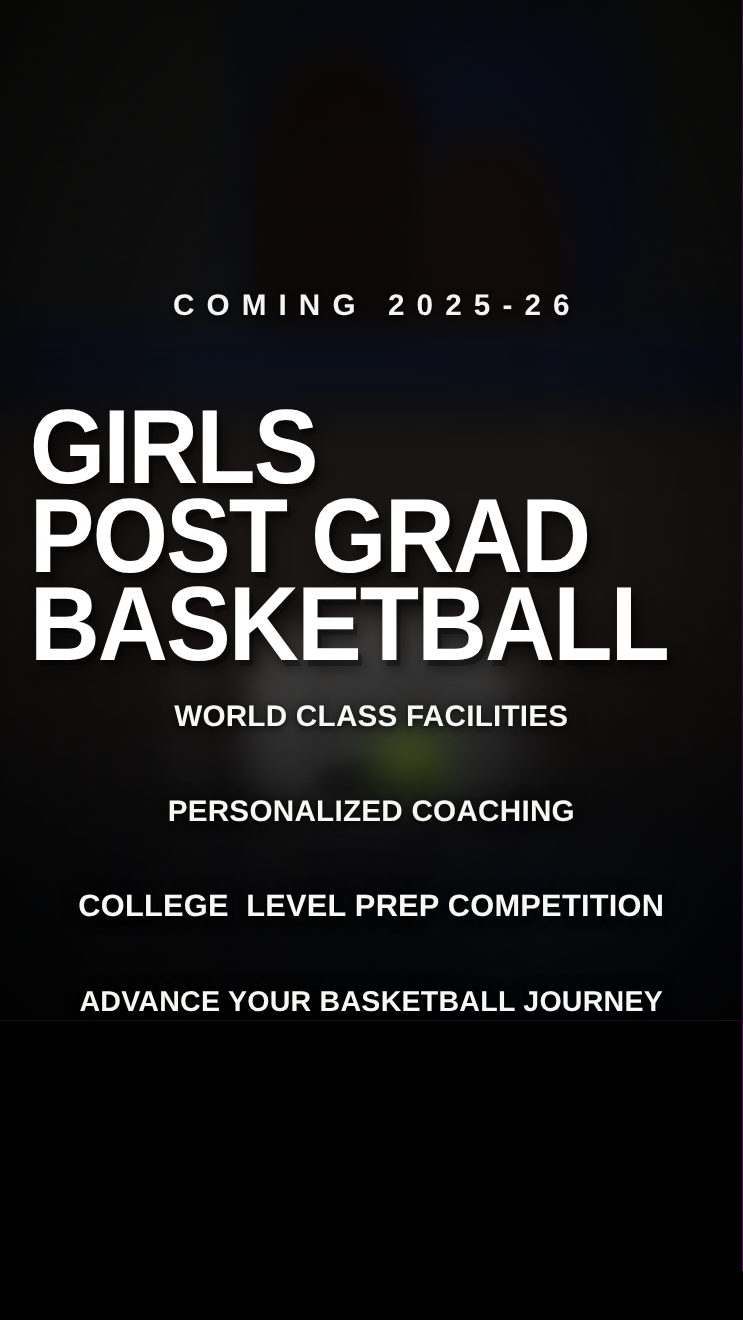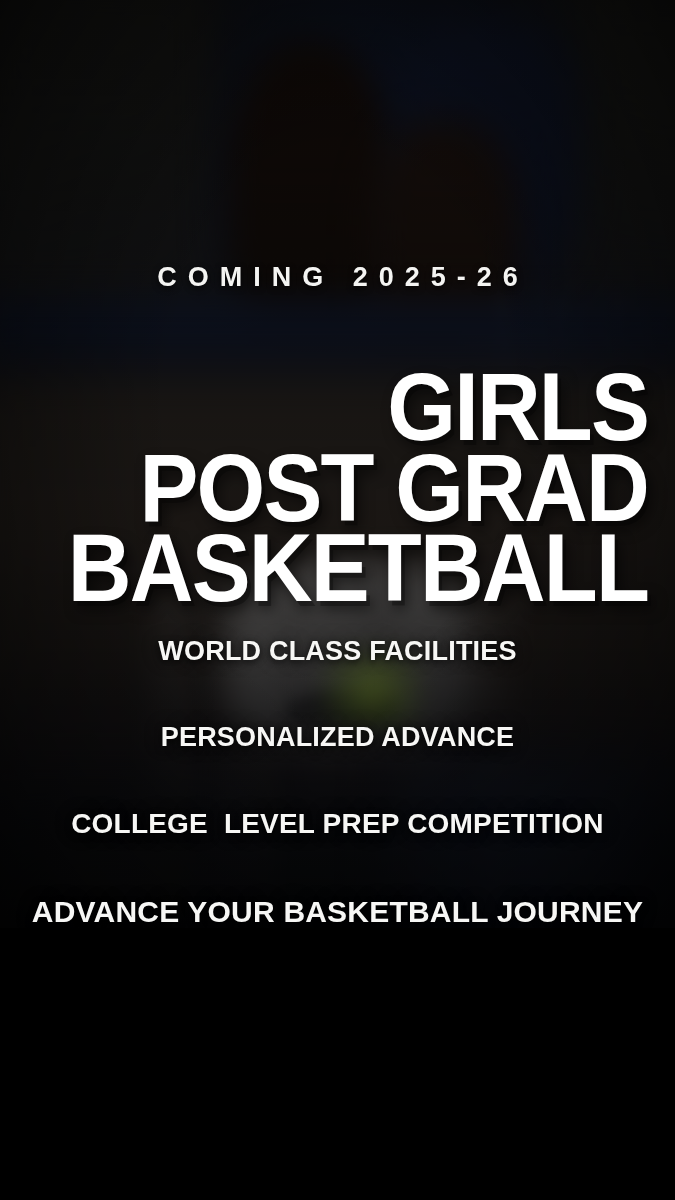--- a/index.html
+++ b/index.html
@@ -210,21 +210,21 @@
     letter-spacing: 11px;
     text-indent: 11px;
     color: #f4f4f2;
     text-shadow: 0 2px 6px rgba(0,0,0,.75);
   }
 
   .headline {
     position: absolute;
     top: 368px;
     left: 0; right: 0;
-    text-align: right;
+    text-align: left;
   }
   .headline-line {
     display: block;
     font-weight: 900;
     color: #ffffff;
     line-height: .82;
     letter-spacing: -2px;
     transform: scaleX(.92);
     transform-origin: center;
     text-shadow:
@@ -246,21 +246,21 @@
     font-size: 27px;
     font-weight: 700;
     letter-spacing: .2px;
     color: #f7f7f5;
     margin-bottom: 55px;
     white-space: pre;
     text-shadow: 0 2px 7px rgba(0,0,0,.8), 0 0 18px rgba(0,0,0,.45);
   }
   .feature:last-child { margin-bottom: 0; }
   .f-3 { font-size: 28px; }
-  .f-4 { font-size: 30px; }
+  .f-4 { font-size: 26px; }
 
   
   .footer {
     position: absolute;
     left: 0; right: 0;
     top: 986px;
     height: 100px;
   }
 
   .logo {
@@ -367,21 +367,21 @@
     <div class="eyebrow">COMING 2025-26</div>
 
     <div class="headline">
       <span class="headline-line hl-1">GIRLS</span>
       <span class="headline-line hl-2">POST GRAD</span>
       <span class="headline-line hl-3">BASKETBALL</span>
     </div>
 
     <div class="features">
       <div class="feature f-1">WORLD CLASS FACILITIES</div>
-      <div class="feature f-2">PERSONALIZED ADVANCE</div>
+      <div class="feature f-2">PERSONALIZED COACHING</div>
       <div class="feature f-3">COLLEGE  LEVEL PREP COMPETITION</div>
       <div class="feature f-4">ADVANCE YOUR BASKETBALL JOURNEY</div>
     </div>
 
     <div class="footer">
 
       <div class="logo">
         <svg class="logo-crown" viewBox="0 0 46 26">
           <g fill="#ffffff">
             <path d="M23 0 L25.1 20 L20.9 20 Z"></path>

